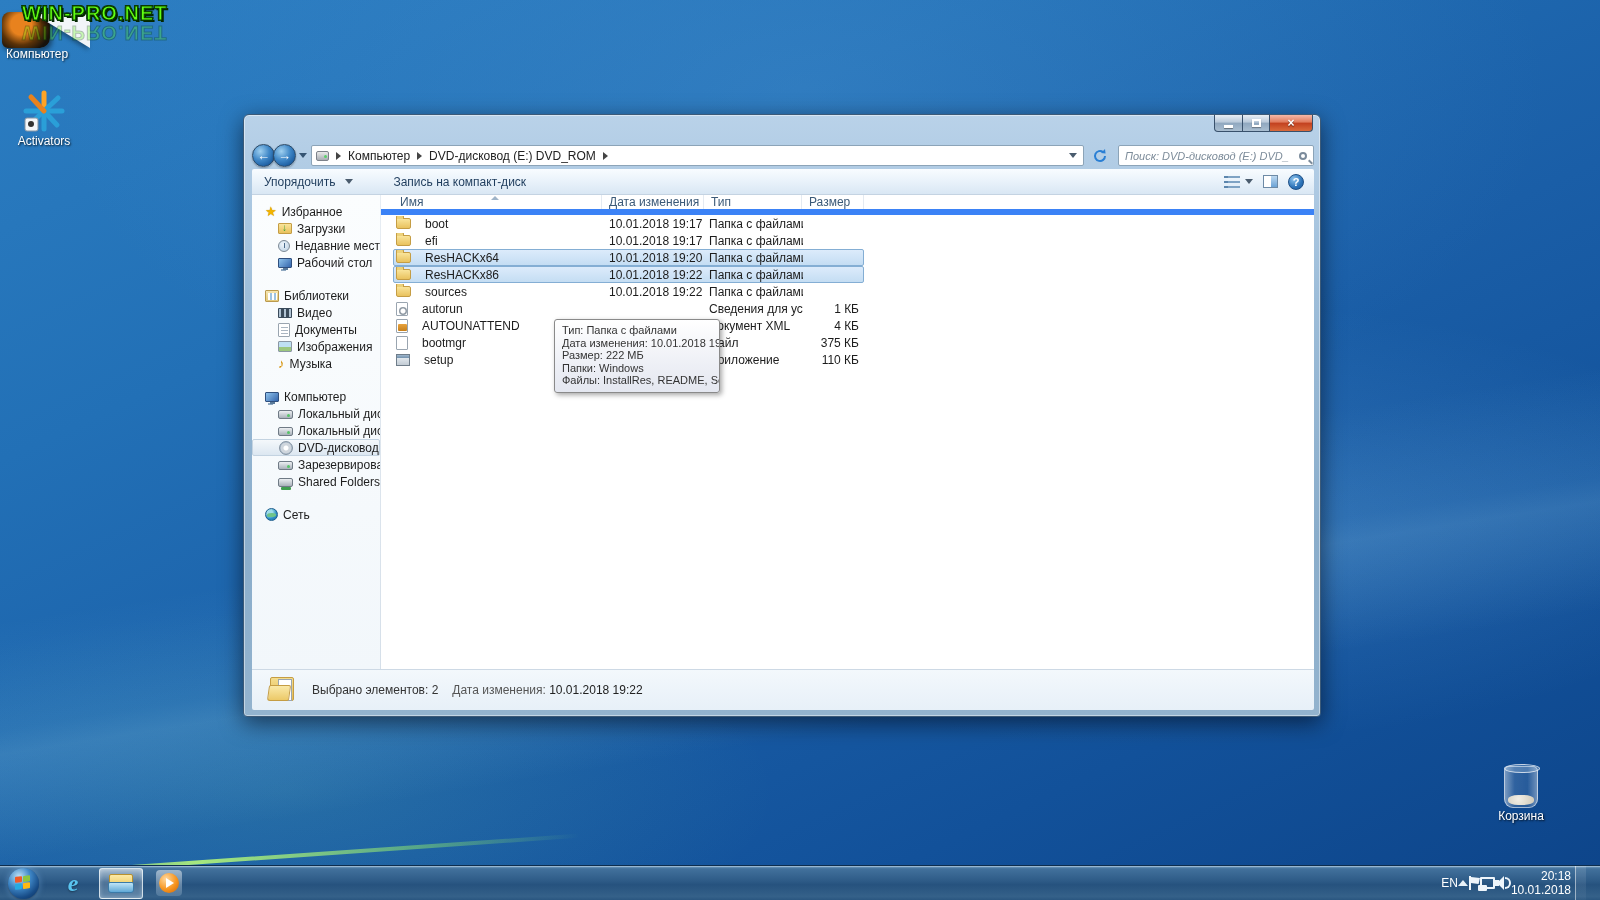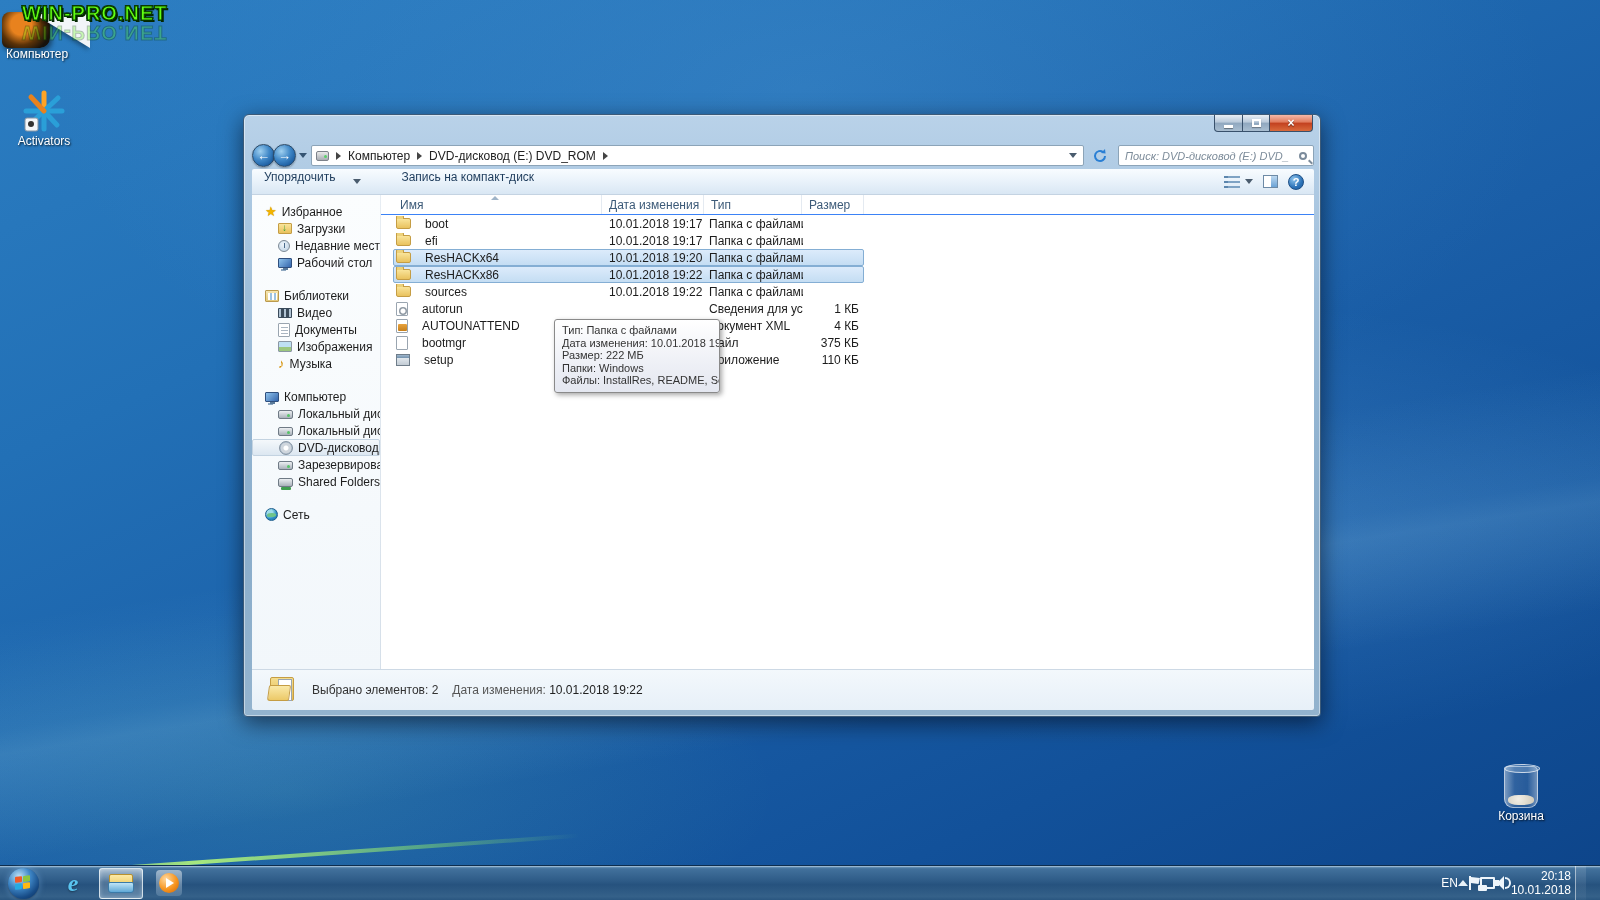--- a/index.html
+++ b/index.html
@@ -81,21 +81,21 @@
   .search-box input { border:none; outline:none; width:170px; font-size:11px; padding-left:6px; background:transparent;
     font-family:"Liberation Sans", sans-serif; }
   .search-box input::placeholder { color:#7d8c9a; font-style:italic; }
   .mag { position:absolute; right:6px; width:8px; height:8px; border:2px solid #7b8b9b; border-radius:50%; }
   .mag:after { content:""; position:absolute; left:7px; top:7px; width:5px; height:2px; background:#7b8b9b; transform:rotate(45deg); }
 
   
   .toolbar { position:absolute; left:8px; top:54px; width:1062px; height:26px;
     background:linear-gradient(#f8fcff, #e9f2fa 50%, #d9e7f4); border-bottom:1px solid #c4d3e2;
     display:flex; align-items:center; font-size:12px; color:#1e3c5c; border-radius:2px 2px 0 0; }
-  .tb-item { padding:9px 12px; height:22px; display:flex; align-items:flex-end; gap:18px; }
+  .tb-item { padding:0 12px; height:22px; display:flex; align-items:center; gap:10px; }
   .tb-sep-space { width:16px; }
   .tb-right { margin-left:auto; display:flex; align-items:center; gap:10px; padding-right:10px; }
   .views-ic { width:16px; height:12px;
     background:repeating-linear-gradient(to bottom, #7fa3c4 0 2px, transparent 2px 5px); position:relative; }
   .views-ic:before { content:""; position:absolute; left:0; top:0; width:4px; height:12px;
     background:repeating-linear-gradient(to bottom, #5c86ad 0 2px, transparent 2px 5px); }
   .preview-ic { width:15px; height:13px; border:1px solid #6d8aa6; background:#fff; position:relative; }
   .preview-ic:after { content:""; position:absolute; right:0; top:0; width:6px; height:11px; background:linear-gradient(#bcd8f0,#6ba3d6); }
   .help-ic { width:16px; height:16px; border-radius:50%; color:#fff; font-size:11px; font-weight:bold;
     display:flex; align-items:center; justify-content:center;
@@ -106,21 +106,21 @@
   .sidebar { width:128px; height:100%; background:linear-gradient(to bottom,#fbfdfe,#f2f7fb); padding-top:8px;
     font-size:12px; color:#1d1d1d; flex:none; overflow:hidden; }
   .side-item { height:17px; display:flex; align-items:center; gap:5px; padding-left:13px; white-space:nowrap; }
   .side-item.lvl1 { padding-left:26px; }
   .side-item.gap { margin-top:16px; }
   .side-item.sel { background:linear-gradient(#f4f8fb,#dce7f1); border-top:1px solid #cdd9e4; border-bottom:1px solid #bECCDa; }
   .side-item.sel { border:1px solid #c3d3e1; border-radius:2px; }
   .sep-v { width:1px; background:linear-gradient(#e7edf3,#d5dfe9); flex:none; }
 
   .list { flex:1; position:relative; font-size:12px; color:#1c1c1c; }
-  .cols { display:flex; height:20px; border-bottom:1px solid #3b82f6; color:#3c5a78; position:relative; background:#fff; }
+  .cols { display:flex; height:20px; border-bottom:6px solid #3b82f6; color:#3c5a78; position:relative; background:#fff; }
   .col { display:flex; align-items:center; padding-left:7px; border-right:1px solid #e4eaf1; height:100%; }
   .col-name { width:221px; padding-left:19px; }
   .col-date { width:102px; }
   .col-type { width:98px; }
   .col-size { width:62px; }
   .sort-arrow { position:absolute; left:110px; top:1px; width:0; height:0;
     border-left:4px solid transparent; border-right:4px solid transparent; border-bottom:4px solid #9fb4c8; }
   .group-hdr { display:flex; align-items:center; margin:8px 8px 4px 8px; height:18px; color:#1e3287; font-size:13px; }
   .group-tri { width:0; height:0; border-bottom:6px solid #333; border-left:6px solid transparent; margin-right:6px; }
   .group-line { flex:1; height:1px; background:#ccd8e6; margin-left:10px; max-width:248px; }

